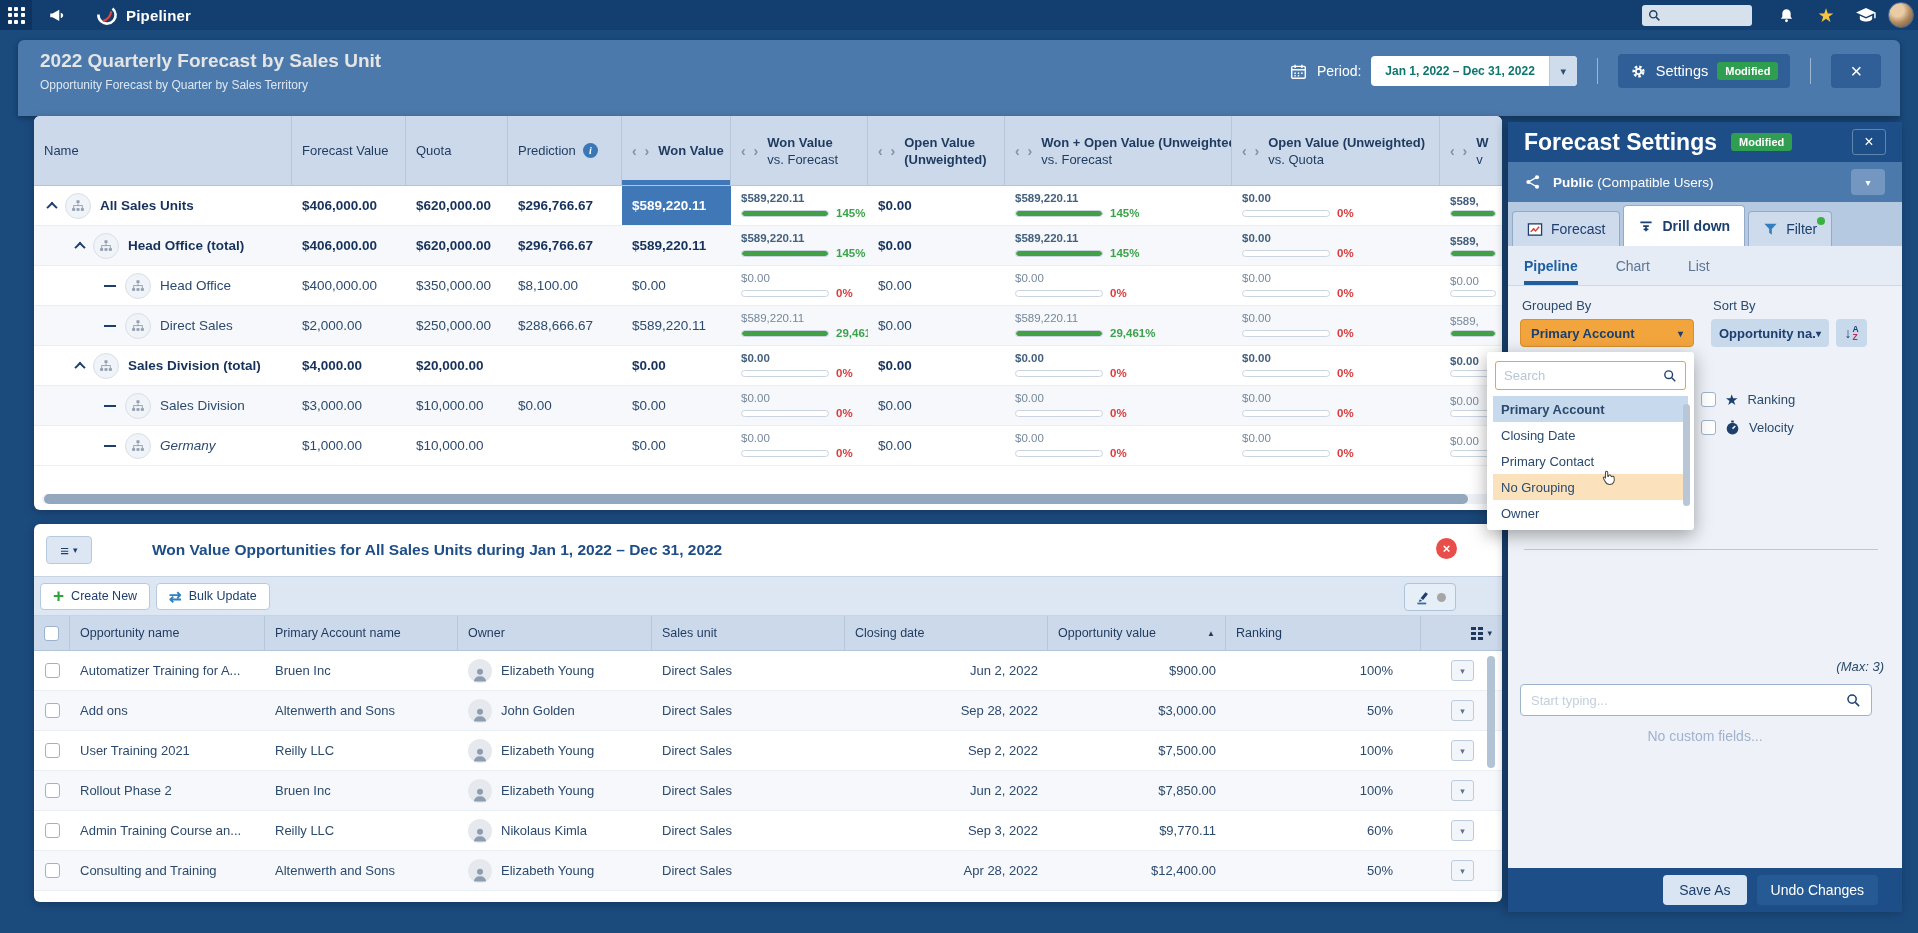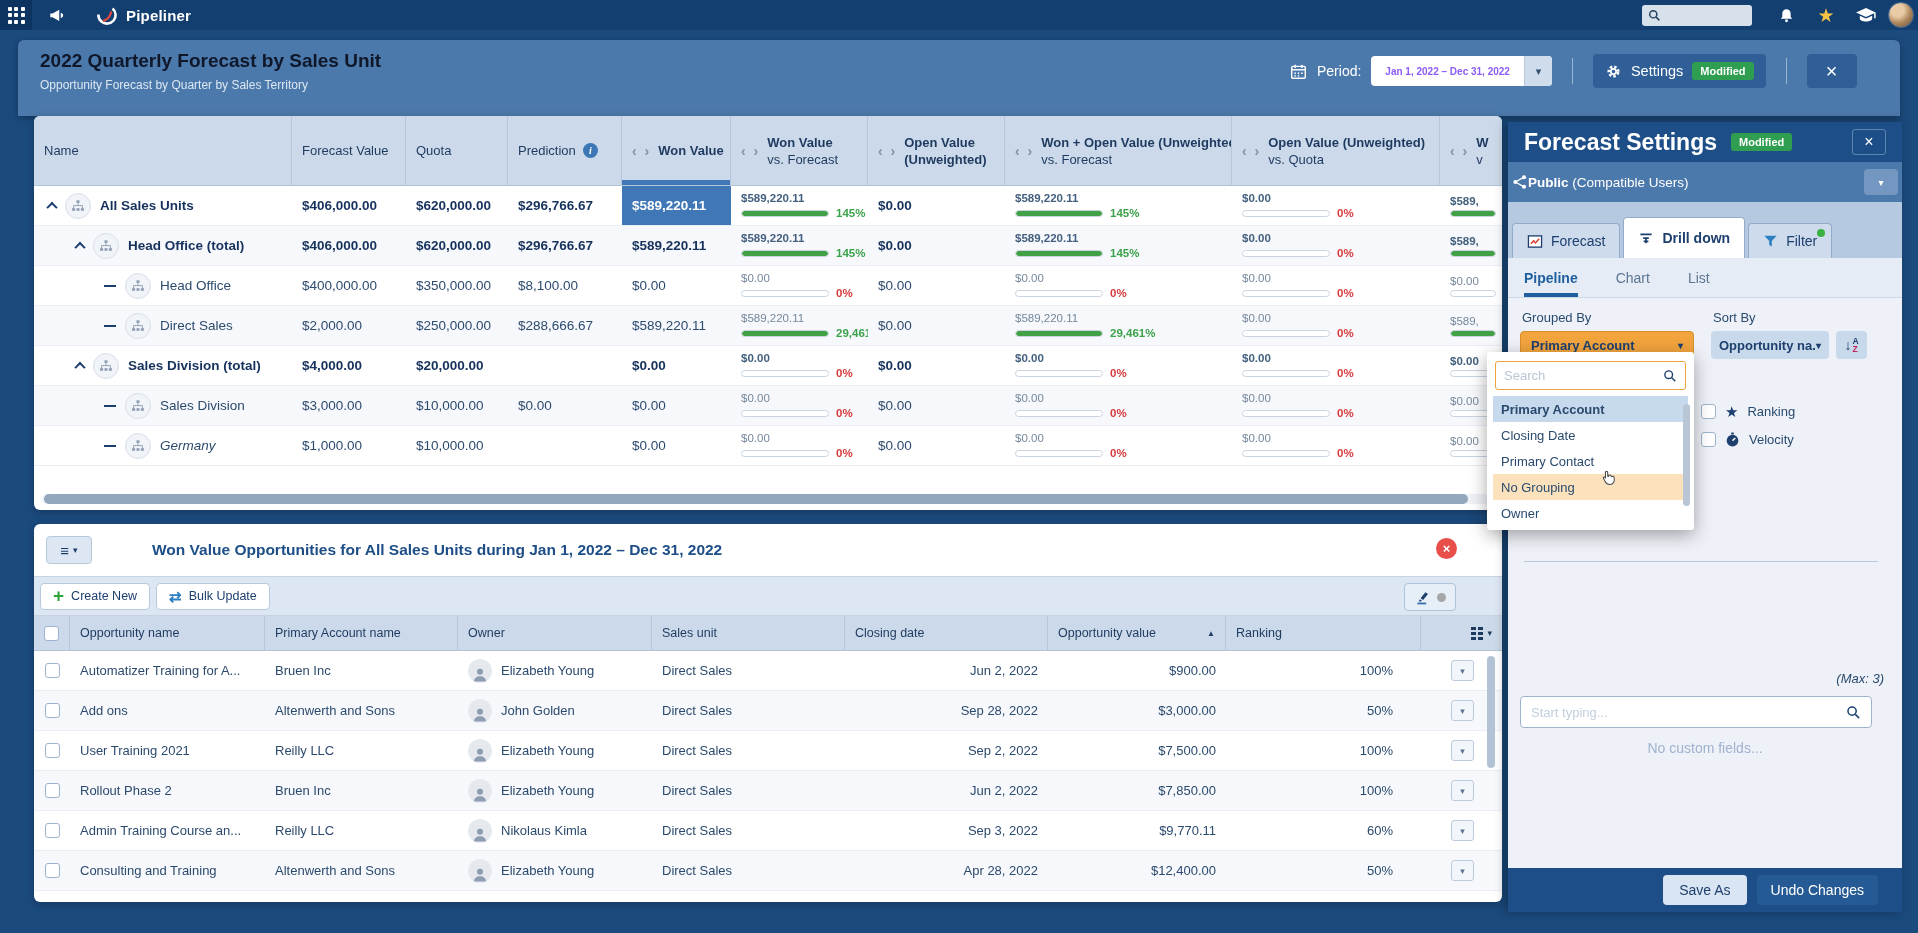--- a/index.html
+++ b/index.html
@@ -16,25 +16,25 @@
   .brand { display:flex; align-items:center; gap:8px; margin-left:26px; color:#fff; font-size:15px; font-weight:700; letter-spacing:.2px; }
   .tbright { position:absolute; right:0; top:0; height:30px; display:flex; align-items:center; gap:0; }
   .tbsearch { width:110px; height:21px; background:#d7e1ec; border-radius:3px; display:flex; align-items:center; padding:0 6px; margin-right:14px; }
   .tbtool { width:40px; height:30px; display:flex; align-items:center; justify-content:center; cursor:pointer; }
   .star { color:#f6c344; font-size:19px; line-height:1; }
   .avatar { width:26px; height:26px; border-radius:50%; margin:0 4px 0 2px; border:1px solid #4a6f9b;
             background:radial-gradient(circle at 35% 30%, #e9cba6 0 28%, #b08a60 55%, #5d4a38 100%); }
 
   
   .bluebar { position:absolute; left:18px; top:40px; width:1882px; height:76px; background:#4c79ab; border-radius:6px 6px 0 0; box-shadow:0 2px 6px rgba(0,0,0,.3); }
-  .pagetitle { position:absolute; left:22px; top:10px; color:#0f172a; font-size:19px; font-weight:700; }
+  .pagetitle { position:absolute; left:22px; top:10px; color:#e5e5e5; font-size:19px; font-weight:700; }
   .pagesub { position:absolute; left:22px; top:38px; color:#dce7f2; font-size:12px; }
   .periodwrap { position:absolute; left:1272px; top:14px; display:flex; align-items:center; gap:10px; color:#fff; font-size:14px; }
   .periodbox { display:flex; height:30px; background:#fff; border-radius:4px; overflow:hidden; cursor:pointer; }
-  .periodbox .pval { padding:0 14px; display:flex; align-items:center; font-size:10px; font-weight:700; color:#8b5cf6; }
+  .periodbox .pval { padding:0 14px; display:flex; align-items:center; font-size:12px; font-weight:700; color:#0f766e; }
   .periodbox .pchev { width:28px; background:#cfdcec; display:flex; align-items:center; justify-content:center; color:#33506f; font-size:11px; border-left:1px solid #b7c8db; }
   .vsep { width:1px; height:26px; background:rgba(255,255,255,.45); margin:0 10px; }
   .settingsbtn { height:34px; background:#2f5f96; border-radius:4px; display:flex; align-items:center; gap:9px; padding:0 12px; cursor:pointer; }
   .settingsbtn .slabel { color:#fff; font-size:14.5px; }
   .badge { background:#2f9e50; color:#fff; font-size:11px; font-weight:700; padding:3px 8px; border-radius:3px; }
   .closetop { width:50px; height:34px; background:#2f5f96; border-radius:4px; color:#fff; font-size:20px; display:flex; align-items:center; justify-content:center; cursor:pointer; }
 
   
   .fcard { position:absolute; left:34px; top:116px; width:1468px; height:394px; background:#fff; border-radius:6px; overflow:hidden; box-shadow:0 2px 8px rgba(0,0,0,.25); }
   .fhead { display:flex; height:70px; background:#cbd9ea; border-bottom:1px solid #b3c4d9; }
@@ -98,25 +98,25 @@
   .pava { width:24px; height:24px; border-radius:50%; background:#e5e9ee; display:flex; align-items:flex-end; justify-content:center; overflow:hidden; margin-right:9px; flex:none; }
   .rowchev { width:23px; height:21px; border:1px solid #bccbdd; border-radius:3px; background:#f2f6fa; color:#5b7390; font-size:9px; display:flex; align-items:center; justify-content:center; cursor:pointer; }
   .vscroll { position:absolute; right:7px; top:656px; width:8px; height:112px; border-radius:4px; background:#b3c3d6; }
   .ocard .vscroll { top:132px; }
 
   
   .panel { position:absolute; left:1508px; top:122px; width:394px; height:790px; background:#eef2f8; box-shadow:-3px 0 10px rgba(0,0,0,.3); display:flex; flex-direction:column; }
   .phead { height:40px; background:#1d4e87; display:flex; align-items:center; padding:0 16px; gap:14px; flex:none; }
   .phead .ptitle { color:#fff; font-size:23px; font-weight:700; }
   .pclose { margin-left:auto; width:34px; height:26px; border:1px solid #5f86af; border-radius:3px; color:#fff; font-size:16px; display:flex; align-items:center; justify-content:center; cursor:pointer; }
-  .sharebar { height:40px; background:#4c79ab; display:flex; align-items:center; padding:0 4px; gap:0; flex:none; }
+  .sharebar { height:40px; background:#4c79ab; display:flex; align-items:center; padding:0 17px; gap:12px; flex:none; }
   .sharetext { color:#fff; font-size:13.5px; }
   .sharetext b { font-weight:700; }
   .sharechev { margin-left:auto; width:34px; height:26px; background:#7397c0; border-radius:4px; color:#fff; font-size:10px; display:flex; align-items:center; justify-content:center; cursor:pointer; }
-  .ptabs { height:56px; background:#b5cae1; display:flex; align-items:flex-end; padding:0 0 0 4px; flex:none; }
+  .ptabs { height:44px; background:#b5cae1; display:flex; align-items:flex-end; padding:0 0 0 4px; flex:none; }
   .ptab { height:35px; background:#cddbec; border:1px solid #93abc9; border-bottom:none; border-radius:4px 4px 0 0; display:flex; align-items:center; gap:8px; padding:0 14px; font-size:14px; color:#1d3f6e; margin-right:3px; cursor:pointer; position:relative; }
   .ptab.active { height:41px; background:#fff; font-weight:700; }
   .greendot { position:absolute; top:5px; right:6px; width:8px; height:8px; border-radius:50%; background:#3bb143; }
   .subtabs { height:40px; background:#e5ecf5; display:flex; align-items:center; gap:38px; padding:0 16px; border-bottom:1px solid #cdd9e7; flex:none; }
   .subtab { font-size:14px; color:#5c7693; height:100%; display:flex; align-items:center; position:relative; cursor:pointer; }
   .subtab.active { color:#1f5fa0; font-weight:700; }
   .subtab.active::after { content:""; position:absolute; left:0; right:0; bottom:0; height:4px; background:#1f5fa0; }
   .pbody { flex:1; position:relative; }
   .flabel { position:absolute; font-size:13px; color:#2a4a6e; }
   .gbselect { position:absolute; left:12px; top:33px; width:174px; height:28px; background:#f2a43d; border:1px solid #d98f2b; border-radius:4px; display:flex; align-items:center; padding:0 10px; font-size:13px; font-weight:700; color:#1d3f6e; cursor:pointer; }

